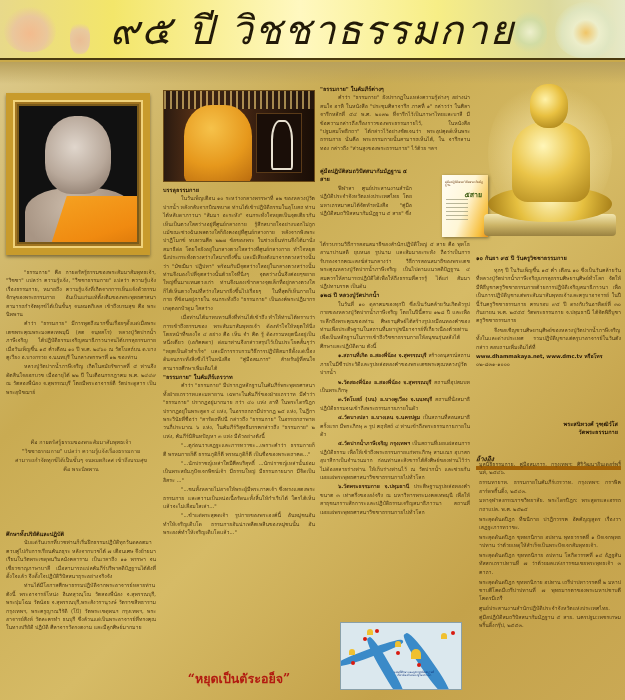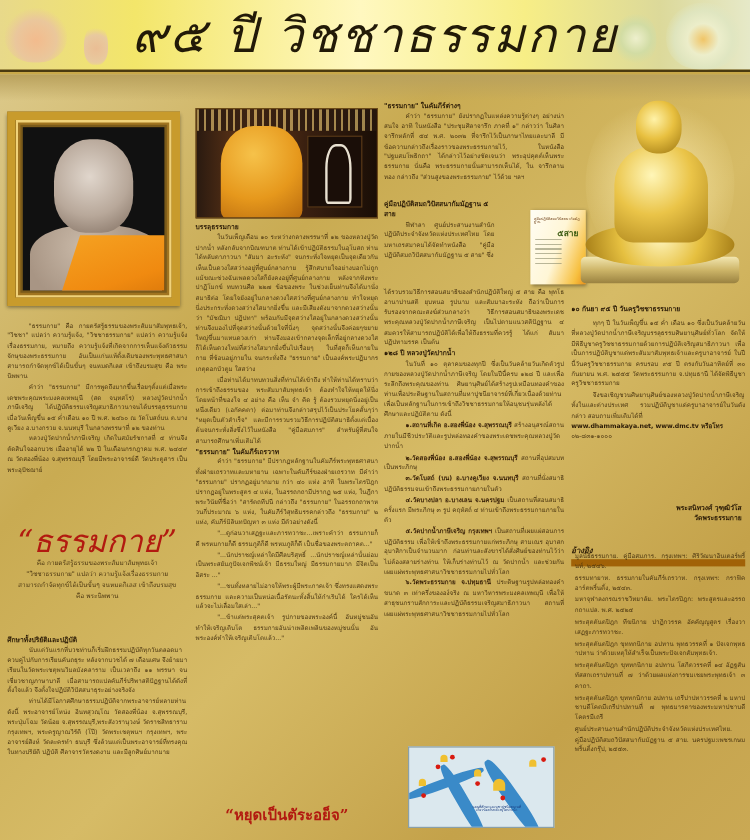--- a/index.html
+++ b/index.html
@@ -94,21 +94,21 @@
     background: radial-gradient(circle at 40% 35%, #fff2a8 0%, #e8c040 45%, #9a7410 100%); }
   .statue .torso { position: absolute; left: 32px; top: 44px; width: 78px; height: 80px; border-radius: 40% 40% 20% 20%;
     background: radial-gradient(circle at 40% 30%, #fff6b8 0%, #eac448 45%, #a88018 100%); }
   .statue .legs { position: absolute; left: 8px; top: 108px; width: 124px; height: 36px; border-radius: 50%;
     background: radial-gradient(circle at 50% 30%, #fff6c0 0%, #e6c040 50%, #a07814 100%); }
   .statue .base { position: absolute; left: 4px; top: 136px; width: 132px; height: 22px; border-radius: 4px;
     background: linear-gradient(180deg, #f2e6b0 0%, #cdb568 50%, #9a8240 100%); }
   .col4-cap { position: absolute; left: 476px; top: 254px; width: 145px; }
   .col4 { position: absolute; left: 476px; top: 266px; width: 145px; }
   .sign { position: absolute; left: 476px; top: 420px; width: 142px; text-align: right; }
-  .ref-head { position: absolute; left: 476px; top: 446px; width: 145px; border-bottom: 6px solid #a16207; padding-bottom: 1px; }
+  .ref-head { position: absolute; left: 476px; top: 446px; width: 145px; border-bottom: 4px solid #a16207; padding-bottom: 1px; }
   .ref-head span { font-size: 6.5px; font-weight: bold; font-style: italic; color: #2a1a06; }
   .refs { position: absolute; left: 476px; top: 460px; width: 145px; }
   .refs p { text-indent: 0; padding-left: 3px; margin-bottom: 1.4px; }
 </style>
 </head>
 <body>
 
 <div class="banner">
   <div class="lotus l1"></div>
   <div class="lotus l2"></div>
@@ -129,21 +129,20 @@
   </div>
 </div>
 
 <div class="col1-text1 txt">
   <p>"ธรรมกาย" คือ กายตรัสรู้ธรรมของพระสัมมาสัมพุทธเจ้า, "วิชชา" แปลว่า ความรู้แจ้ง, "วิชชาธรรมกาย" แปลว่า ความรู้แจ้งเรื่องธรรมกาย, หมายถึง ความรู้แจ้งที่เกิดจากการเห็นแจ้งตัวธรรมจักษุของพระธรรมกาย อันเป็นแก่นแท้ดั้งเดิมของพระพุทธศาสนา สามารถกำจัดทุกข์ได้เป็นขั้นๆ จนหมดกิเลส เข้าถึงบรมสุข คือ พระนิพพาน</p>
   <p>คำว่า "ธรรมกาย" มีการพูดถึงมากขึ้นเรื่อยๆตั้งแต่เมื่อพระเดชพระคุณพระมงคลเทพมุนี (สด จนฺทสโร) หลวงปู่วัดปากน้ำภาษีเจริญ ได้ปฏิบัติธรรมเจริญสมาธิภาวนาจนได้บรรลุธรรมกาย เมื่อวันเพ็ญขึ้น ๑๕ ค่ำเดือน ๑๐ ปี พ.ศ. ๒๔๖๐ ณ วัดโบสถ์บน ต.บางคูเวียง อ.บางกรวย จ.นนทบุรี ในกลางพรรษาที่ ๑๒ ของท่าน</p>
   <p>หลวงปู่วัดปากน้ำภาษีเจริญ เกิดในสมัยรัชกาลที่ ๕ ท่านจึงตัดสินใจออกบวช เมื่ออายุได้ ๒๒ ปี ในเดือนกรกฎาคม พ.ศ. ๒๔๔๙ ณ วัดสองพี่น้อง จ.สุพรรณบุรี โดยมีพระอาจารย์ดี วัดประตูสาร เป็นพระอุปัชฌาย์</p>
 </div>
 
 <div class="quote-big">
-  <div class="q">“ธรรมกาย”</div>
   <div class="sub">คือ กายตรัสรู้ธรรมของพระสัมมาสัมพุทธเจ้า</div>
   <div class="sub">"วิชชาธรรมกาย" แปลว่า ความรู้แจ้งเรื่องธรรมกาย</div>
   <div class="sub">สามารถกำจัดทุกข์ได้เป็นขั้นๆ จนหมดกิเลส เข้าถึงบรมสุข</div>
   <div class="sub">คือ พระนิพพาน</div>
 </div>
 
 <div class="col1-text2 txt">
   <div class="h">ศึกษาทั้งปริยัติและปฏิบัติ</div>
   <p>นับแต่วันแรกที่บวชท่านก็เริ่มฝึกธรรมปฏิบัติทุกวันตลอดมา ควบคู่ไปกับการเรียนคันถธุระ หลังจากบวชได้ ๗ เดือนเศษ จึงย้ายมาเรียนในวัดพระเชตุพนวิมลมังคลาราม เป็นเวลาถึง ๑๑ พรรษา จนเชี่ยวชาญภาษาบาลี เมื่อสามารถแปลคัมภีร์ปริพาสติปัฏฐานได้ดังที่ตั้งใจแล้ว จึงตั้งใจปฏิบัติวิปัสสนาธุระอย่างจริงจัง</p>
   <p>ท่านได้มีโอกาสศึกษาธรรมปฏิบัติจากพระอาจารย์หลายท่าน ดังนี้ พระอาจารย์โหน่ง อินทสุวณฺโณ วัดสองพี่น้อง จ.สุพรรณบุรี, พระปุ่มโฉม วัดน้อย จ.สุพรรณบุรี,พระสังวรานุวงษ์ วัดราชสิทธาราม กรุงเทพฯ, พระครูญาณวิรัติ (โป๊) วัดพระเชตุพนฯ กรุงเทพฯ, พระอาจารย์สิงห์ วัดละครทำ ธนบุรี ซึ่งล้วนแต่เป็นพระอาจารย์ที่ทรงคุณในทางปริยัติ ปฏิบัติ ศีลาจารวัตรงดงาม และมีลูกศิษย์มากมาย</p>

